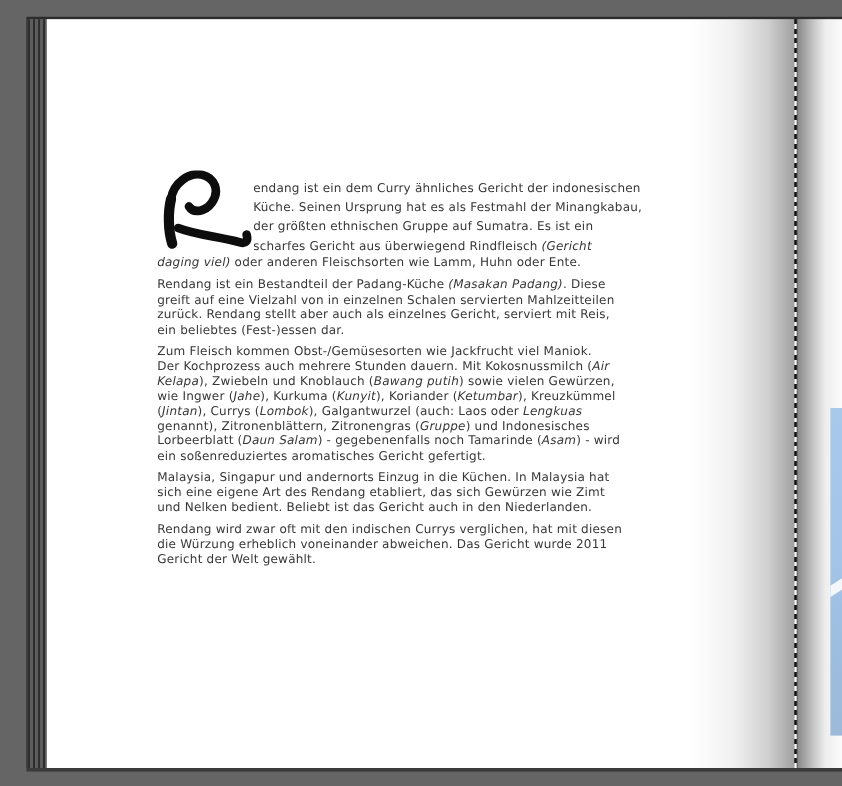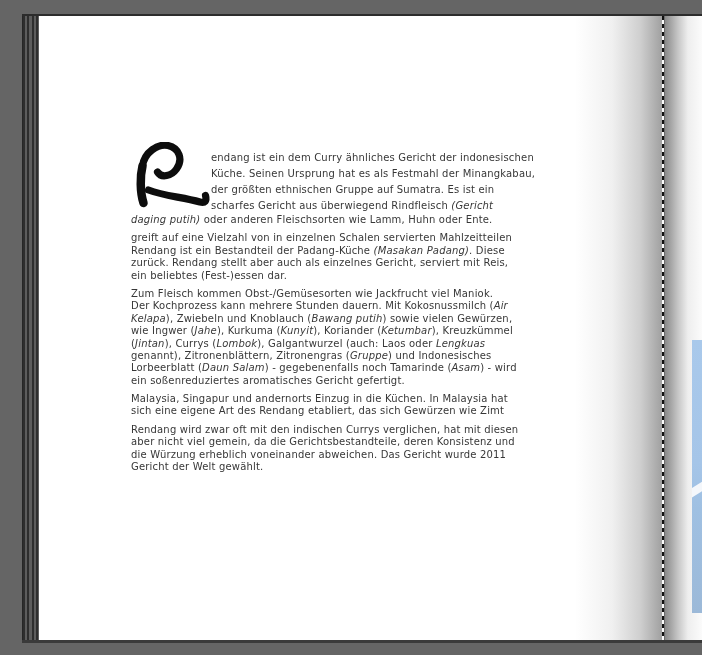--- a/index.html
+++ b/index.html
@@ -70,45 +70,45 @@
         </g>
       </svg>
     </div>
 
     <div class="textblock">
         <div class="para">
           <div class="line indent"><span>endang ist ein dem Curry ähnliches Gericht der indonesischen</span></div>
           <div class="line indent"><span>Küche. Seinen Ursprung hat es als Festmahl der Minangkabau,</span></div>
           <div class="line indent"><span>der größten ethnischen Gruppe auf Sumatra. Es ist ein</span></div>
           <div class="line indent"><span>scharfes Gericht aus überwiegend Rindfleisch </span><span class="it">(Gericht</span></div>
-          <div class="line"><span class="it">daging putih)</span><span> oder anderen Fleischsorten wie Lamm, Huhn oder Ente.</span></div>
+          <div class="line"><span class="it">daging viel)</span><span> oder anderen Fleischsorten wie Lamm, Huhn oder Ente.</span></div>
         </div>
         <div class="para gap">
+          <div class="line"><span>Rendang ist ein Bestandteil der Padang-Küche </span><span class="it">(Masakan Padang)</span><span>. Diese</span></div>
           <div class="line"><span>greift auf eine Vielzahl von in einzelnen Schalen servierten Mahlzeitteilen</span></div>
-          <div class="line"><span>Rendang ist ein Bestandteil der Padang-Küche </span><span class="it">(Masakan Padang)</span><span>. Diese</span></div>
           <div class="line"><span>zurück. Rendang stellt aber auch als einzelnes Gericht, serviert mit Reis,</span></div>
           <div class="line"><span>ein beliebtes (Fest-)essen dar.</span></div>
         </div>
         <div class="para gap">
           <div class="line"><span>Zum Fleisch kommen Obst-/Gemüsesorten wie Jackfrucht viel Maniok.</span></div>
-          <div class="line"><span>Der Kochprozess kann mehrere Stunden dauern. Mit Kokosnussmilch (</span><span class="it">Air</span></div>
+          <div class="line"><span>Der Kochprozess auch mehrere Stunden dauern. Mit Kokosnussmilch (</span><span class="it">Air</span></div>
           <div class="line"><span class="it">Kelapa</span><span>), Zwiebeln und Knoblauch (</span><span class="it">Bawang putih</span><span>) sowie vielen Gewürzen,</span></div>
           <div class="line"><span>wie Ingwer (</span><span class="it">Jahe</span><span>), Kurkuma (</span><span class="it">Kunyit</span><span>), Koriander (</span><span class="it">Ketumbar</span><span>), Kreuzkümmel</span></div>
           <div class="line"><span>(</span><span class="it">Jintan</span><span>), Currys (</span><span class="it">Lombok</span><span>), Galgantwurzel (auch: Laos oder </span><span class="it">Lengkuas</span></div>
           <div class="line"><span>genannt), Zitronenblättern, Zitronengras (</span><span class="it">Gruppe</span><span>) und Indonesisches</span></div>
           <div class="line"><span>Lorbeerblatt (</span><span class="it">Daun Salam</span><span>) - gegebenenfalls noch Tamarinde (</span><span class="it">Asam</span><span>) - wird</span></div>
           <div class="line"><span>ein soßenreduziertes aromatisches Gericht gefertigt.</span></div>
         </div>
         <div class="para gap">
           <div class="line"><span>Malaysia, Singapur und andernorts Einzug in die Küchen. In Malaysia hat</span></div>
           <div class="line"><span>sich eine eigene Art des Rendang etabliert, das sich Gewürzen wie Zimt</span></div>
+          <div class="line"><span>und Nelken bedient. Beliebt ist das Gericht auch in den Niederlanden.</span></div>
         </div>
         <div class="para gap">
           <div class="line"><span>Rendang wird zwar oft mit den indischen Currys verglichen, hat mit diesen</span></div>
-          <div class="line"><span>aber nicht viel gemein, da die Gerichtsbestandteile, deren Konsistenz und</span></div>
           <div class="line"><span>die Würzung erheblich voneinander abweichen. Das Gericht wurde 2011</span></div>
           <div class="line"><span>Gericht der Welt gewählt.</span></div>
         </div>
       </div>
   </div>
 
   <div class="fold-line"></div>
 
   <div class="sliver">
     <div class="photo">

